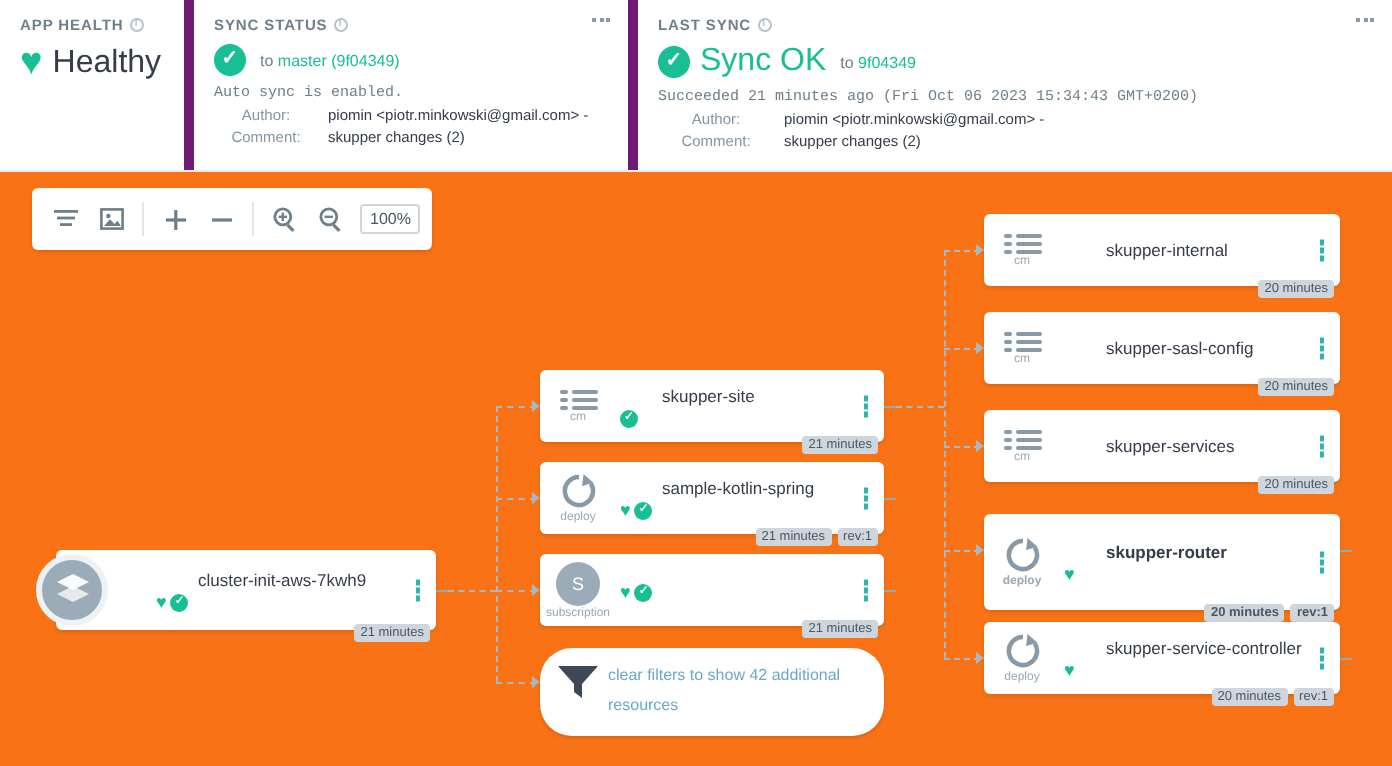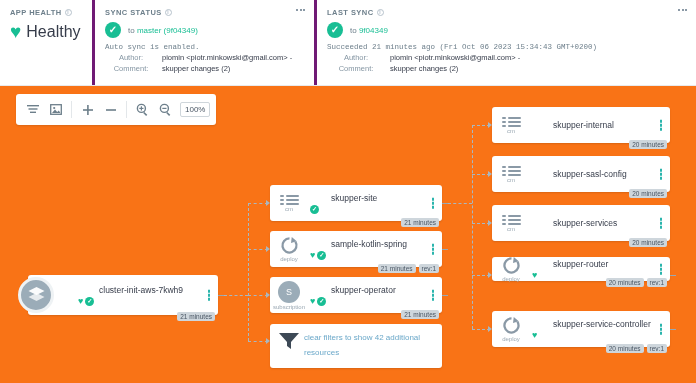--- a/index.html
+++ b/index.html
@@ -11,21 +11,21 @@
   }
 
   
   .header {
     display: flex;
     height: 86px;
     background: #fff;
     border-bottom: 1px solid #e8eaed;
   }
   .hcol { padding: 8px 10px 0 10px; position: relative; }
-  .hcol.divider { border-left: 3px solid #701a75; }
+  .hcol.divider { border-left: 5px solid #701a75; }
   .hcol-health { width: 92px; }
   .hcol-sync   { width: 222px; }
   .hcol-last   { width: 382px; }
 
   .hlabel {
     font-size: 7.5px;
     letter-spacing: .45px;
     color: #6d7f8b;
     font-weight: bold;
     text-transform: uppercase;
@@ -225,20 +225,21 @@
       <span>LAST SYNC</span>
       <span class="info-dot">i</span>
     </div>
     <div class="kebab-h">
         <i></i>
         <i></i>
         <i></i>
       </div>
     <div class="hbig">
       <span class="check-circle">✓</span>
+      <span class="hbig-text green">Sync OK</span>
       <span class="hsub">
         <span>to</span>
         <span class="lnk">9f04349</span>
       </span>
     </div>
     <div class="hline">Succeeded 21 minutes ago (Fri Oct 06 2023 15:34:43 GMT+0200)</div>
     <div class="hrow">
       <span class="k">Author:</span>
       <span class="v">piomin &lt;piotr.minkowski@gmail.com&gt; -</span>
     </div>
@@ -426,37 +427,36 @@
       <span class="badge">rev:1</span>
     </div>
   </div>
 
   <div class="node" style="left:270px; top:191px; width:172px; height:36px;">
     <div class="glyph">
       <div class="circ" style="width:22px;height:22px;font-size:9px;">S</div>
       <div class="typelbl">subscription</div>
     </div>
     <div class="body">
-      <div class="nname">skupper-operator</div>
       <div class="nicons">
         <span class="heart-s">♥</span>
         <span class="chk-s">✓</span>
       </div>
     </div>
     <div class="kebab-v">
         <i></i>
         <i></i>
         <i></i>
       </div>
     <div class="badges">
       <span class="badge">21 minutes</span>
     </div>
   </div>
 
-  <div class="filterbox" style="left:270px; top:238px; width:172px; height:44px;">
+  <div class="filterbox" style="left:270px; top:238px; width:172px; height:44px;border-radius:16px;">
     <div class="funnel">
       <svg width="22" height="20" viewBox="0 0 22 20">
           <path d="M1 2 L21 2 L13 11 L13 18 L9 15 L9 11 Z" fill="#3d4956"></path>
         </svg>
     </div>
     <div class="filtertext">clear filters to show 42 additional resources</div>
   </div>
 
   <div class="node" style="left:492px; top:21px; width:178px; height:36px;">
     <div class="glyph">
@@ -544,21 +544,21 @@
     <div class="kebab-v">
         <i></i>
         <i></i>
         <i></i>
       </div>
     <div class="badges">
       <span class="badge">20 minutes</span>
     </div>
   </div>
 
-  <div class="node" style="left:492px; top:171px; width:178px; height:24px;">
+  <div class="node" style="left:492px; top:171px; width:178px; height:48px;font-weight:bold;">
     <div class="glyph">
       <svg width="19" height="19" viewBox="0 0 20 20">
           <path d="M10 2.6 a7.4 7.4 0 1 0 6.2 3.4" fill="none" stroke="#8a99a6" stroke-width="2.4"></path>
           <path d="M12.4 1 L17.6 5.6 L11.6 7.4 Z" fill="#8a99a6"></path>
         </svg>
       <div class="typelbl">deploy</div>
     </div>
     <div class="body">
       <div class="nname">skupper-router</div>
       <div class="nicons">

